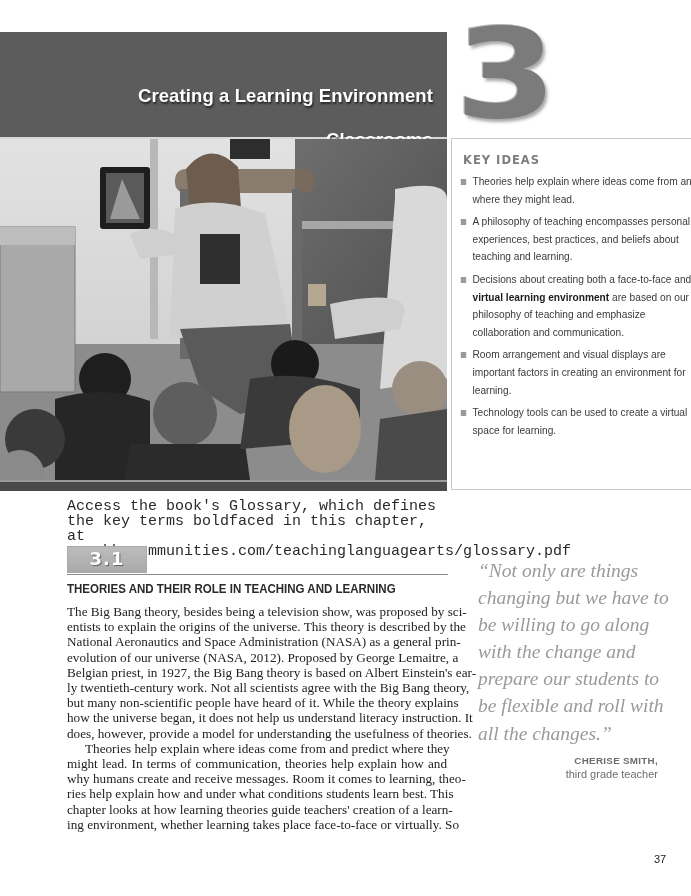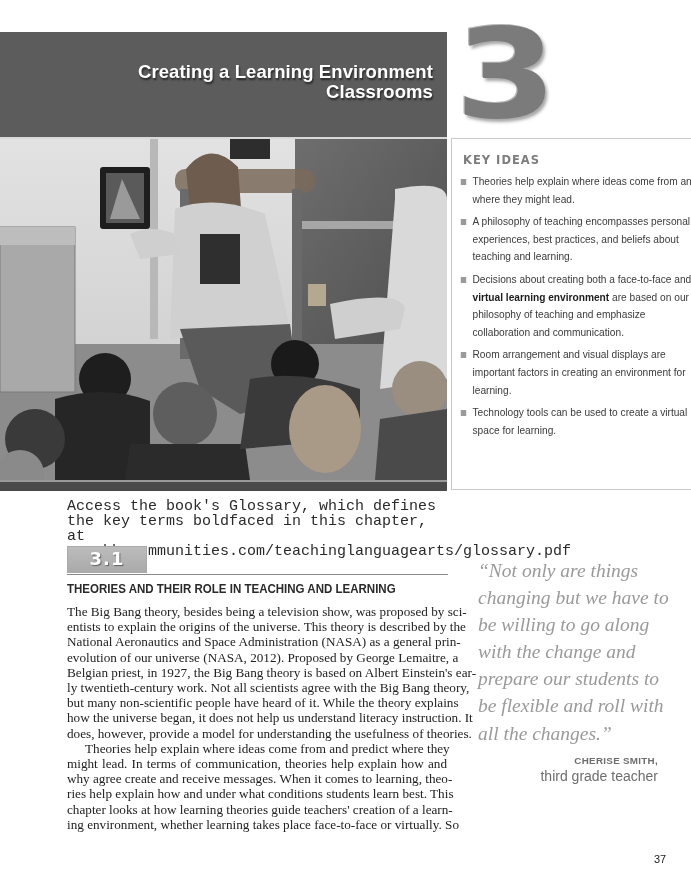--- a/index.html
+++ b/index.html
@@ -2,21 +2,21 @@
 <html><head>
 <meta charset="utf-8">
 <style>
   html, body { margin:0; padding:0; background:#ffffff; }
   body { width:691px; height:896px; position:relative; overflow:hidden; font-family:"Liberation Sans", sans-serif; color:#222; }
   .abs { position:absolute; }
 
   
   #header-band { left:0; top:32px; width:447px; height:105px; background:#5c5c5c; border-bottom:2px solid #d8d8d8; }
   #chapter-title { right:14px; top:30px; width:420px; text-align:right; color:#ffffff; font-weight:bold; font-size:18.5px; line-height:20px; letter-spacing:0.1px; text-shadow:1px 2px 2px rgba(0,0,0,0.6); }
-  #chapter-title span { display:block; }
+  #chapter-title span { display:block;margin-top:24px; }
   #chapter-number { left:455px; top:4px; font-family:"DejaVu Sans", sans-serif; font-weight:bold; font-size:124px; line-height:140px; color:#7b7b7b; text-shadow: -1px -1px 0 #b5b5b5, 2px 3px 3px rgba(0,0,0,0.35); letter-spacing:-4px; transform:scaleX(1.18); transform-origin:left top; }
 
   
   #photo { left:0; top:139px; width:447px; height:341px; overflow:hidden; background:#9a9a9a; }
   #photo-strip { left:0; top:480px; width:447px; height:11px; background:linear-gradient(#9a9a9a 0 2px,#4a4a4a 2px 100%); }
   #photo svg { display:block; }
 
   
   #key-ideas { left:451px; top:138px; width:240px; height:352px; border-top:1.5px solid #c9c9c9; border-left:1.5px solid #c9c9c9; border-bottom:1.5px solid #c9c9c9; box-sizing:border-box;padding-left:48px; }
   #key-ideas-title { left:11px; top:14px; font-family:"DejaVu Sans", sans-serif; font-weight:bold; font-size:11.5px; letter-spacing:1px; color:#7d7d7d; }
@@ -37,21 +37,21 @@
   
   #body-text { left:67px; top:604px; width:380px; font-family:"Liberation Serif", serif; font-size:13.2px; line-height:15.2px; color:#222; }
   #body-text .line { display:block; white-space:nowrap; text-align:justify; text-align-last:justify; }
   #body-text .line.last { text-align-last:left; }
   #body-text .indent { padding-left:18px; }
 
   
   #pull-quote { left:478px; top:557px; width:200px; font-family:"Liberation Serif", serif; font-style:italic; font-size:19.5px; line-height:27.1px; color:#9a9a9a; }
   #pull-quote .line { display:block; white-space:nowrap; }
   #quote-author { right:33px; top:755px; text-align:right; font-family:"Liberation Sans", sans-serif; font-weight:bold; font-size:9.8px; color:#6d6d6d; letter-spacing:0.3px; }
-  #quote-role { right:33px; top:768px; text-align:right; font-family:"Liberation Sans", sans-serif; font-size:14px; color:#6d6d6d; }
+  #quote-role { right:33px; top:768px; text-align:right; font-family:"Liberation Sans", sans-serif; font-size:11px; color:#6d6d6d; }
 
   #page-number { left:654px; top:853px; font-family:"Liberation Sans", sans-serif; font-size:11px; color:#222; }
 </style>
 </head>
 <body>
 
 <div id="header-band" class="abs">
   <div id="chapter-title" class="abs">
     <span>Creating a Learning Environment</span>
     <span>Classrooms</span>
@@ -148,21 +148,21 @@
   <span class="line">entists to explain the origins of the universe. This theory is described by the</span>
   <span class="line">National Aeronautics and Space Administration (NASA) as a general prin-</span>
   <span class="line">evolution of our universe (NASA, 2012). Proposed by George Lemaitre, a</span>
   <span class="line">Belgian priest, in 1927, the Big Bang theory is based on Albert Einstein's ear-</span>
   <span class="line">ly twentieth-century work. Not all scientists agree with the Big Bang theory,</span>
   <span class="line">but many non-scientific people have heard of it. While the theory explains</span>
   <span class="line">how the universe began, it does not help us understand literacy instruction. It</span>
   <span class="line last">does, however, provide a model for understanding the usefulness of theories.</span>
   <span class="line indent">Theories help explain where ideas come from and predict where they</span>
   <span class="line">might lead. In terms of communication, theories help explain how and</span>
-  <span class="line">why agree create and receive messages. When it comes to learning, theo-</span>
+  <span class="line">why humans create and receive messages. Room it comes to learning, theo-</span>
   <span class="line">ries help explain how and under what conditions students learn best. This</span>
   <span class="line">chapter looks at how learning theories guide teachers' creation of a learn-</span>
   <span class="line">ing environment, whether learning takes place face-to-face or virtually. So</span>
 </div>
 
 <div id="pull-quote" class="abs">
   <span class="line">“Not only are things</span>
   <span class="line">changing but we have to</span>
   <span class="line">be willing to go along</span>
   <span class="line">with the change and</span>

